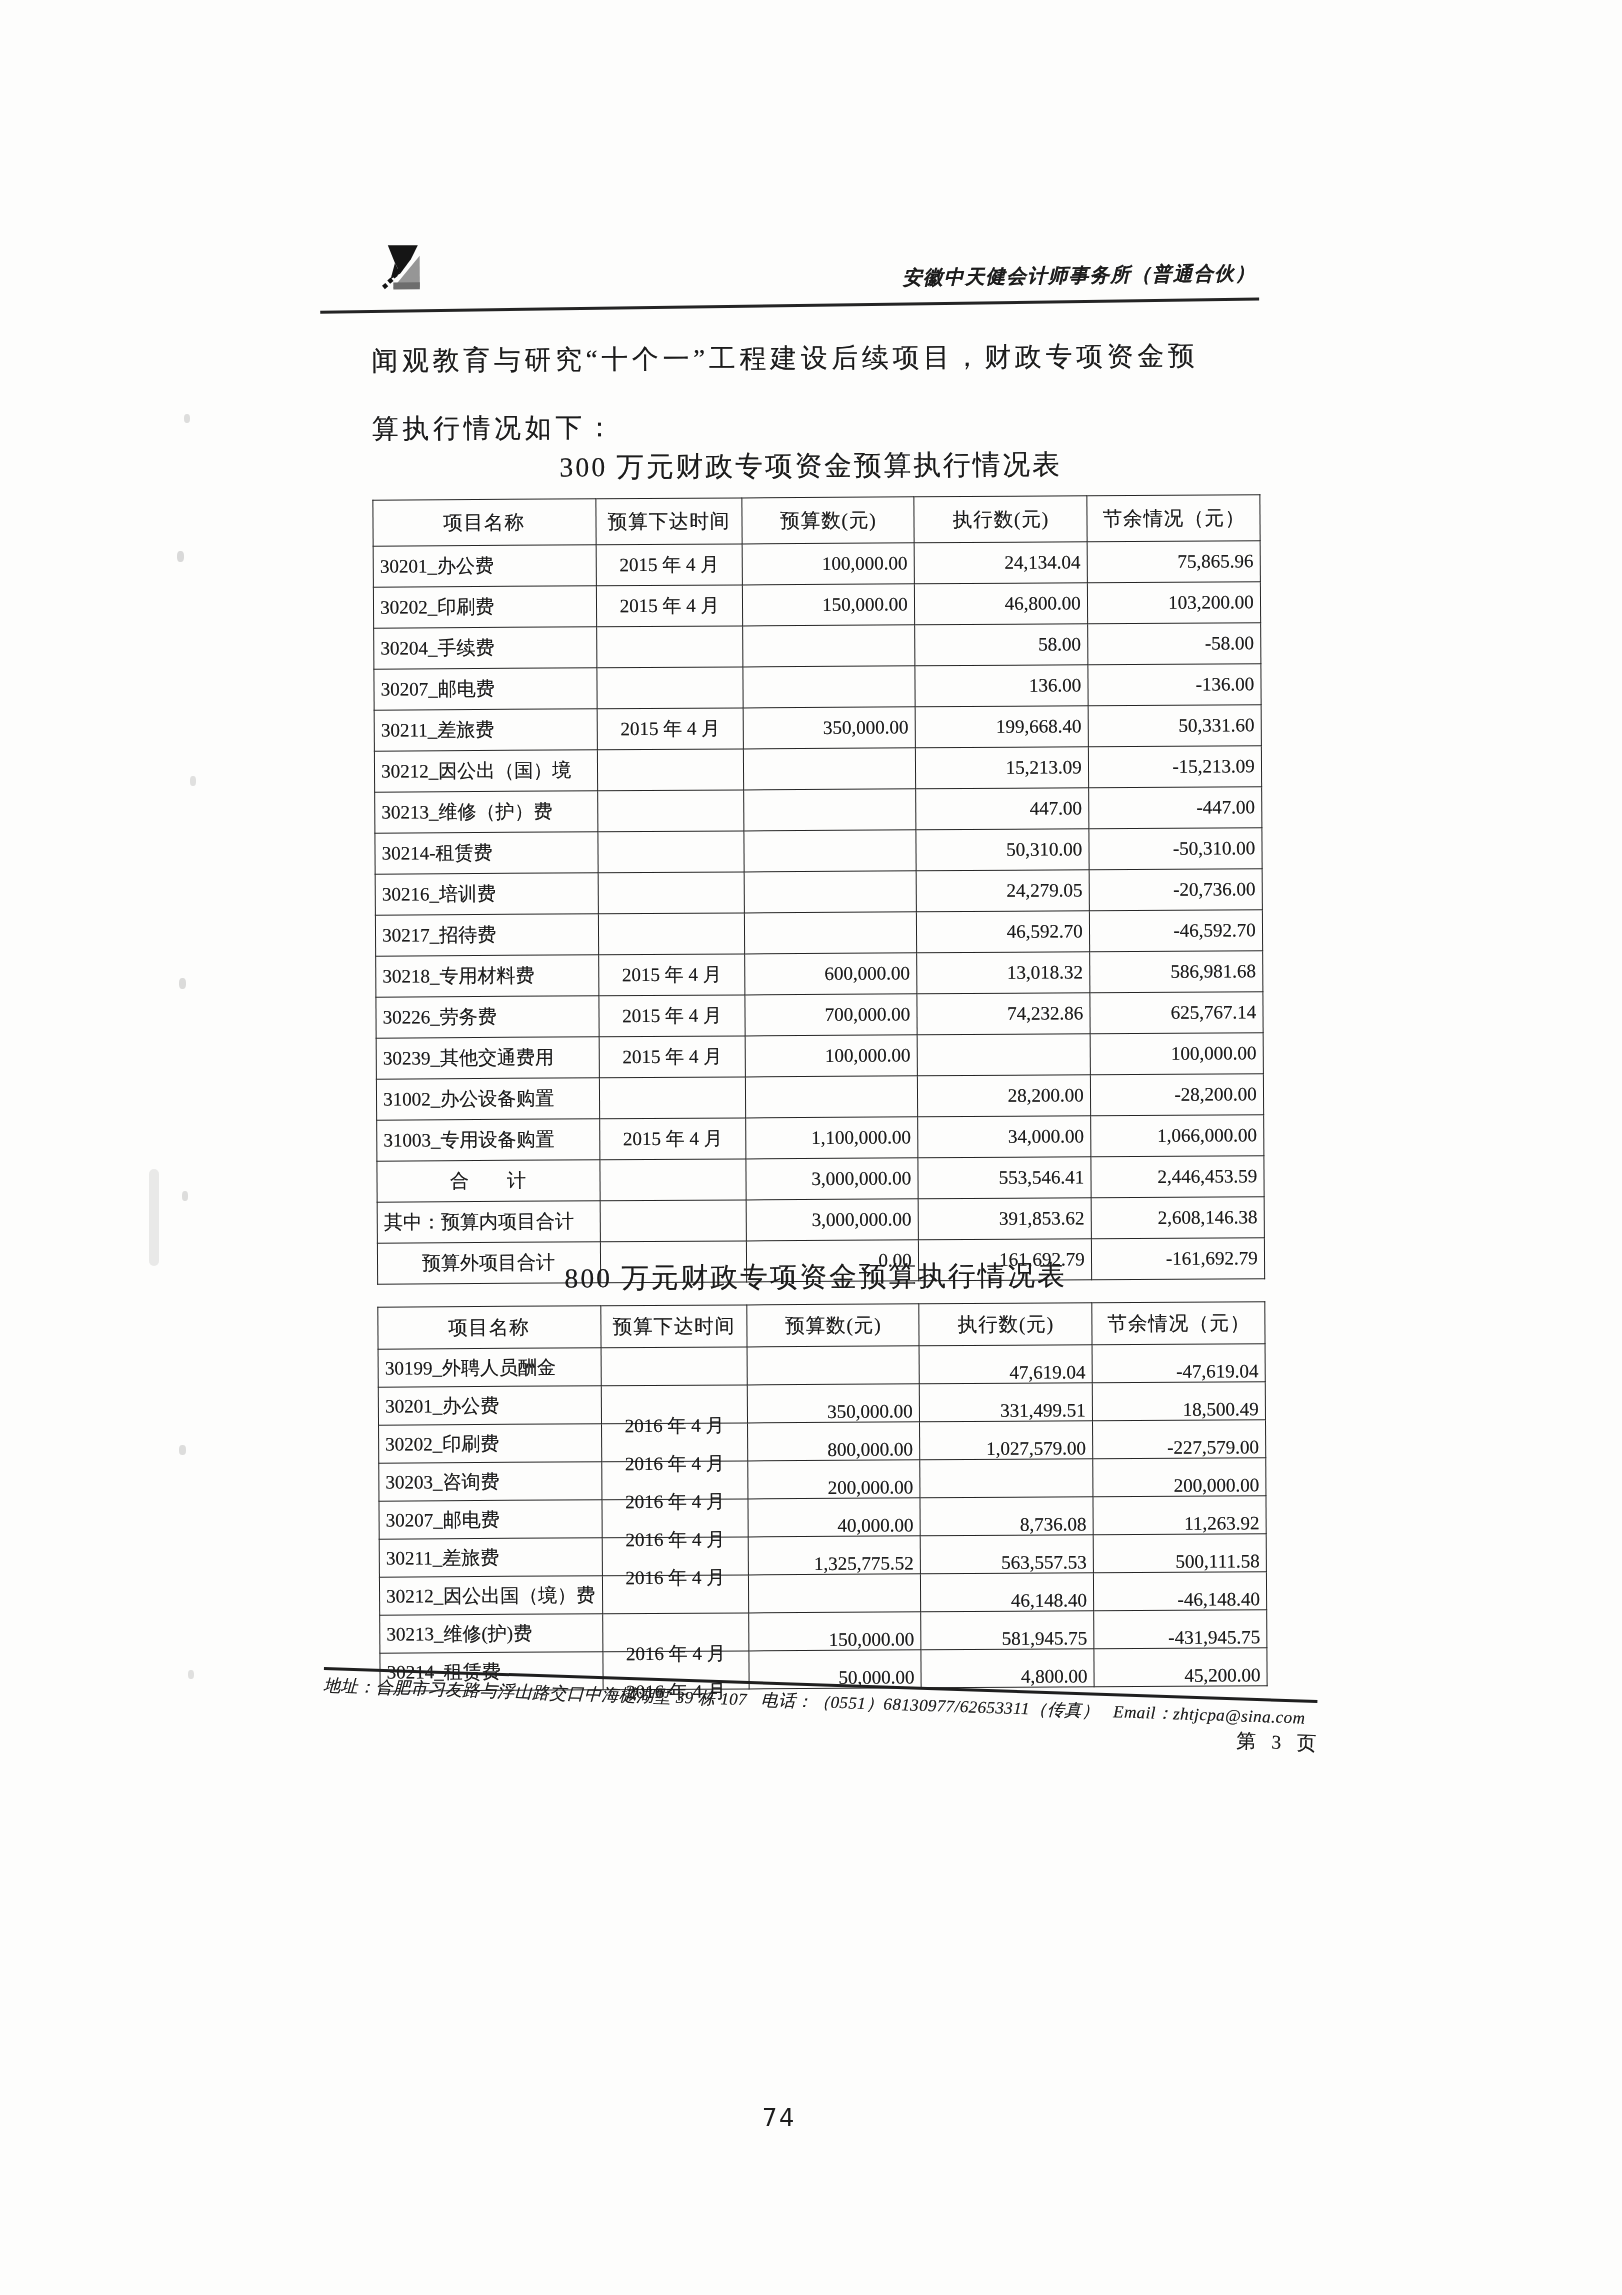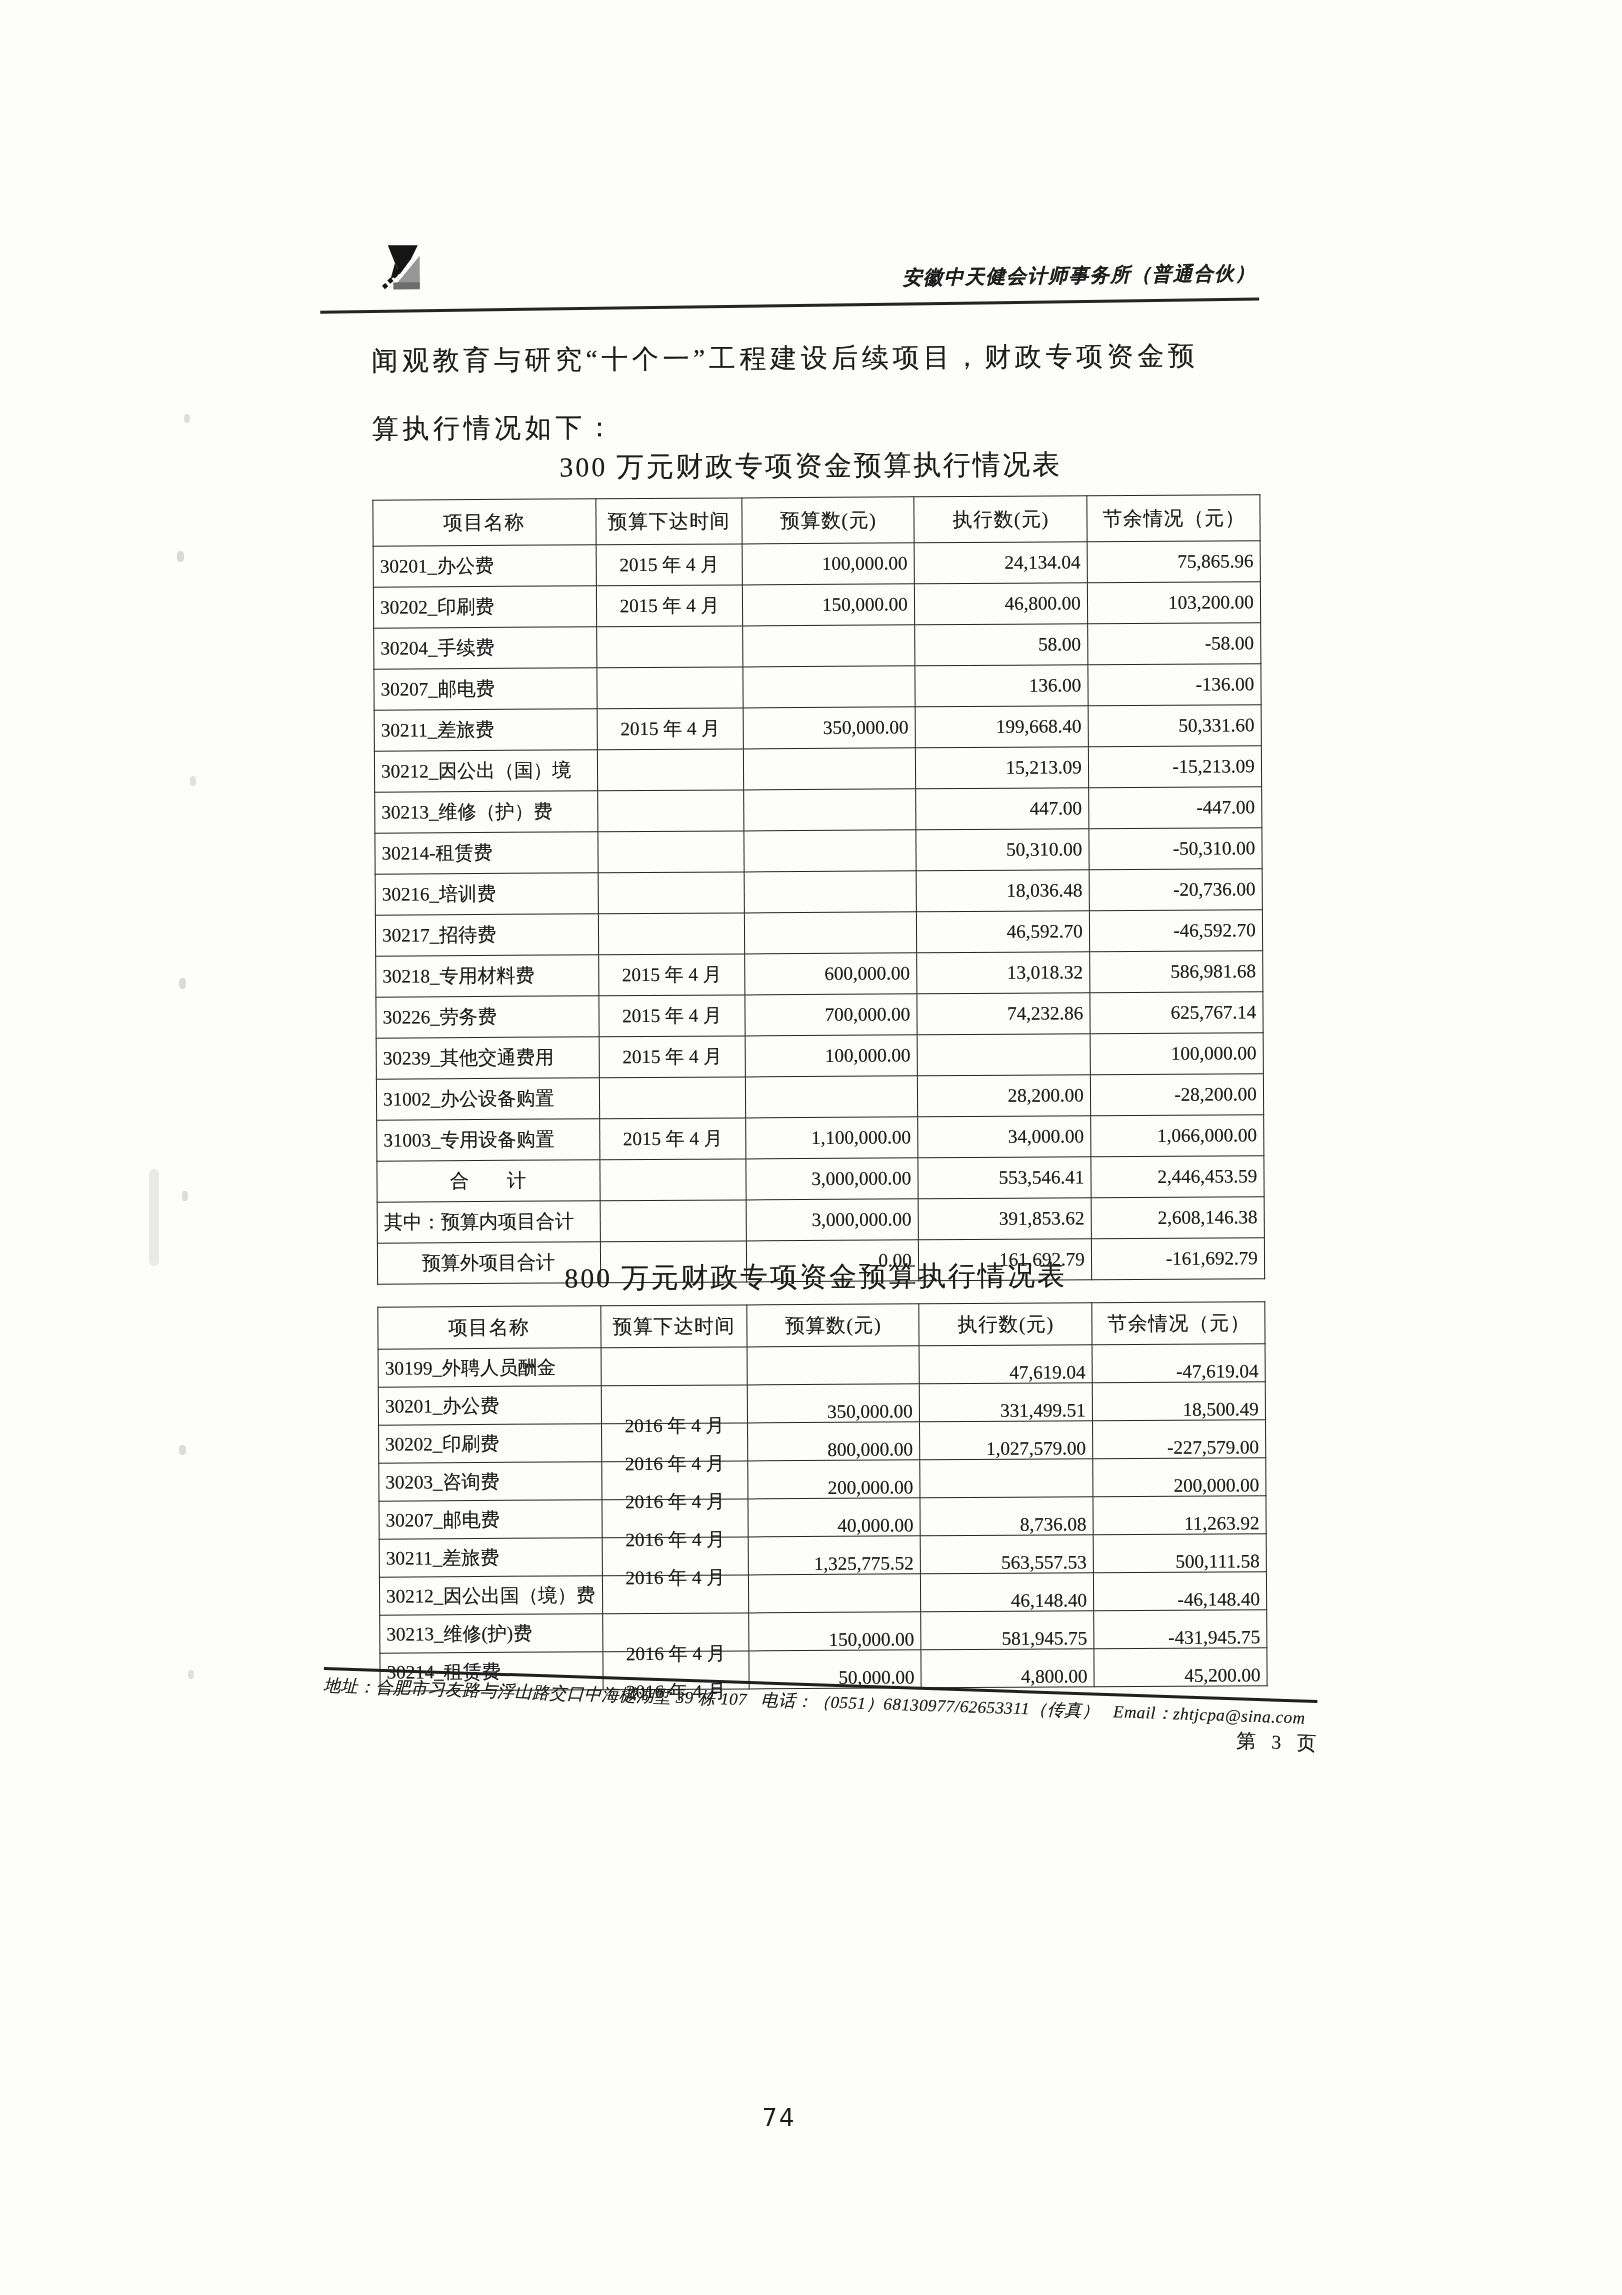--- a/index.html
+++ b/index.html
@@ -152,21 +152,21 @@
             <td class="c0"><span>30214-租赁费</span></td>
             <td class="c1"><span></span></td>
             <td class="c2"><span></span></td>
             <td class="c3"><span>50,310.00</span></td>
             <td class="c4"><span>-50,310.00</span></td>
           </tr>
           <tr>
             <td class="c0"><span>30216_培训费</span></td>
             <td class="c1"><span></span></td>
             <td class="c2"><span></span></td>
-            <td class="c3"><span>18,036.48</span></td>
+            <td class="c3"><span>24,279.05</span></td>
             <td class="c4"><span>-20,736.00</span></td>
           </tr>
           <tr>
             <td class="c0"><span>30217_招待费</span></td>
             <td class="c1"><span></span></td>
             <td class="c2"><span></span></td>
             <td class="c3"><span>46,592.70</span></td>
             <td class="c4"><span>-46,592.70</span></td>
           </tr>
           <tr>

